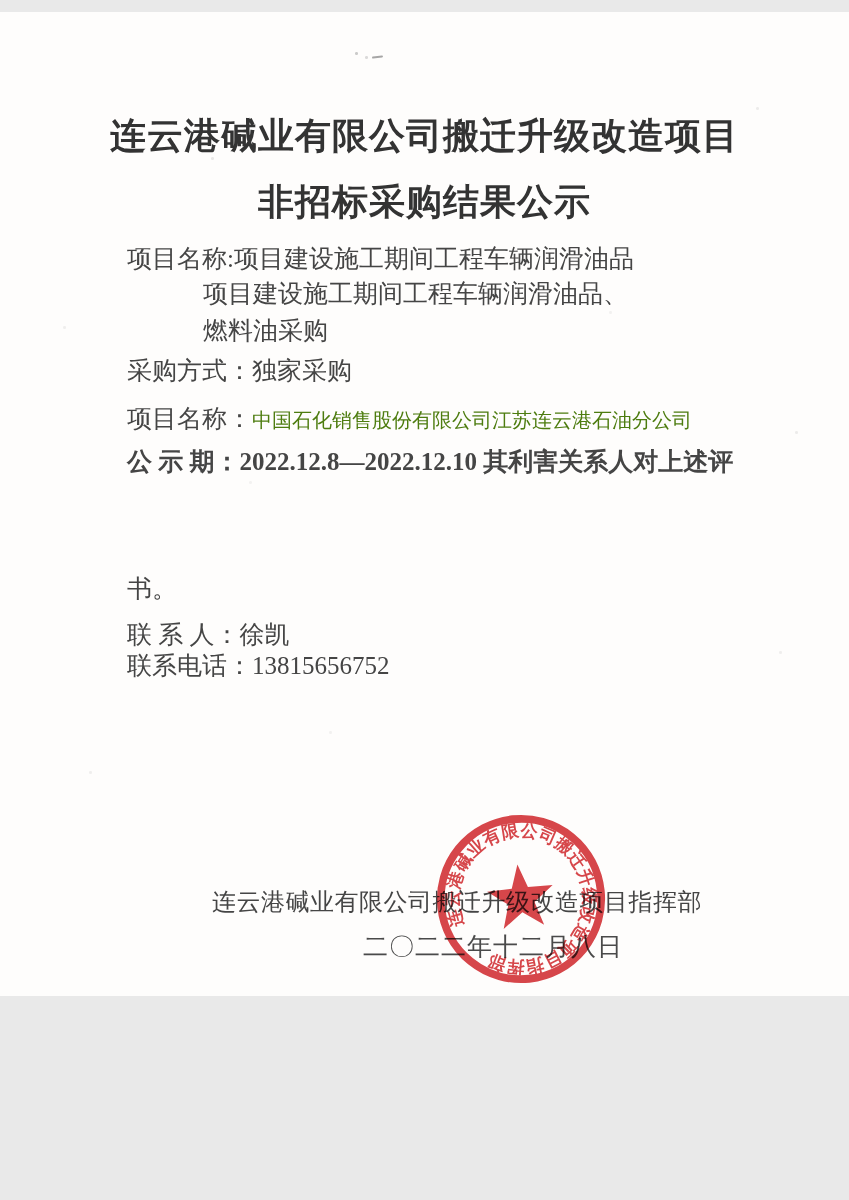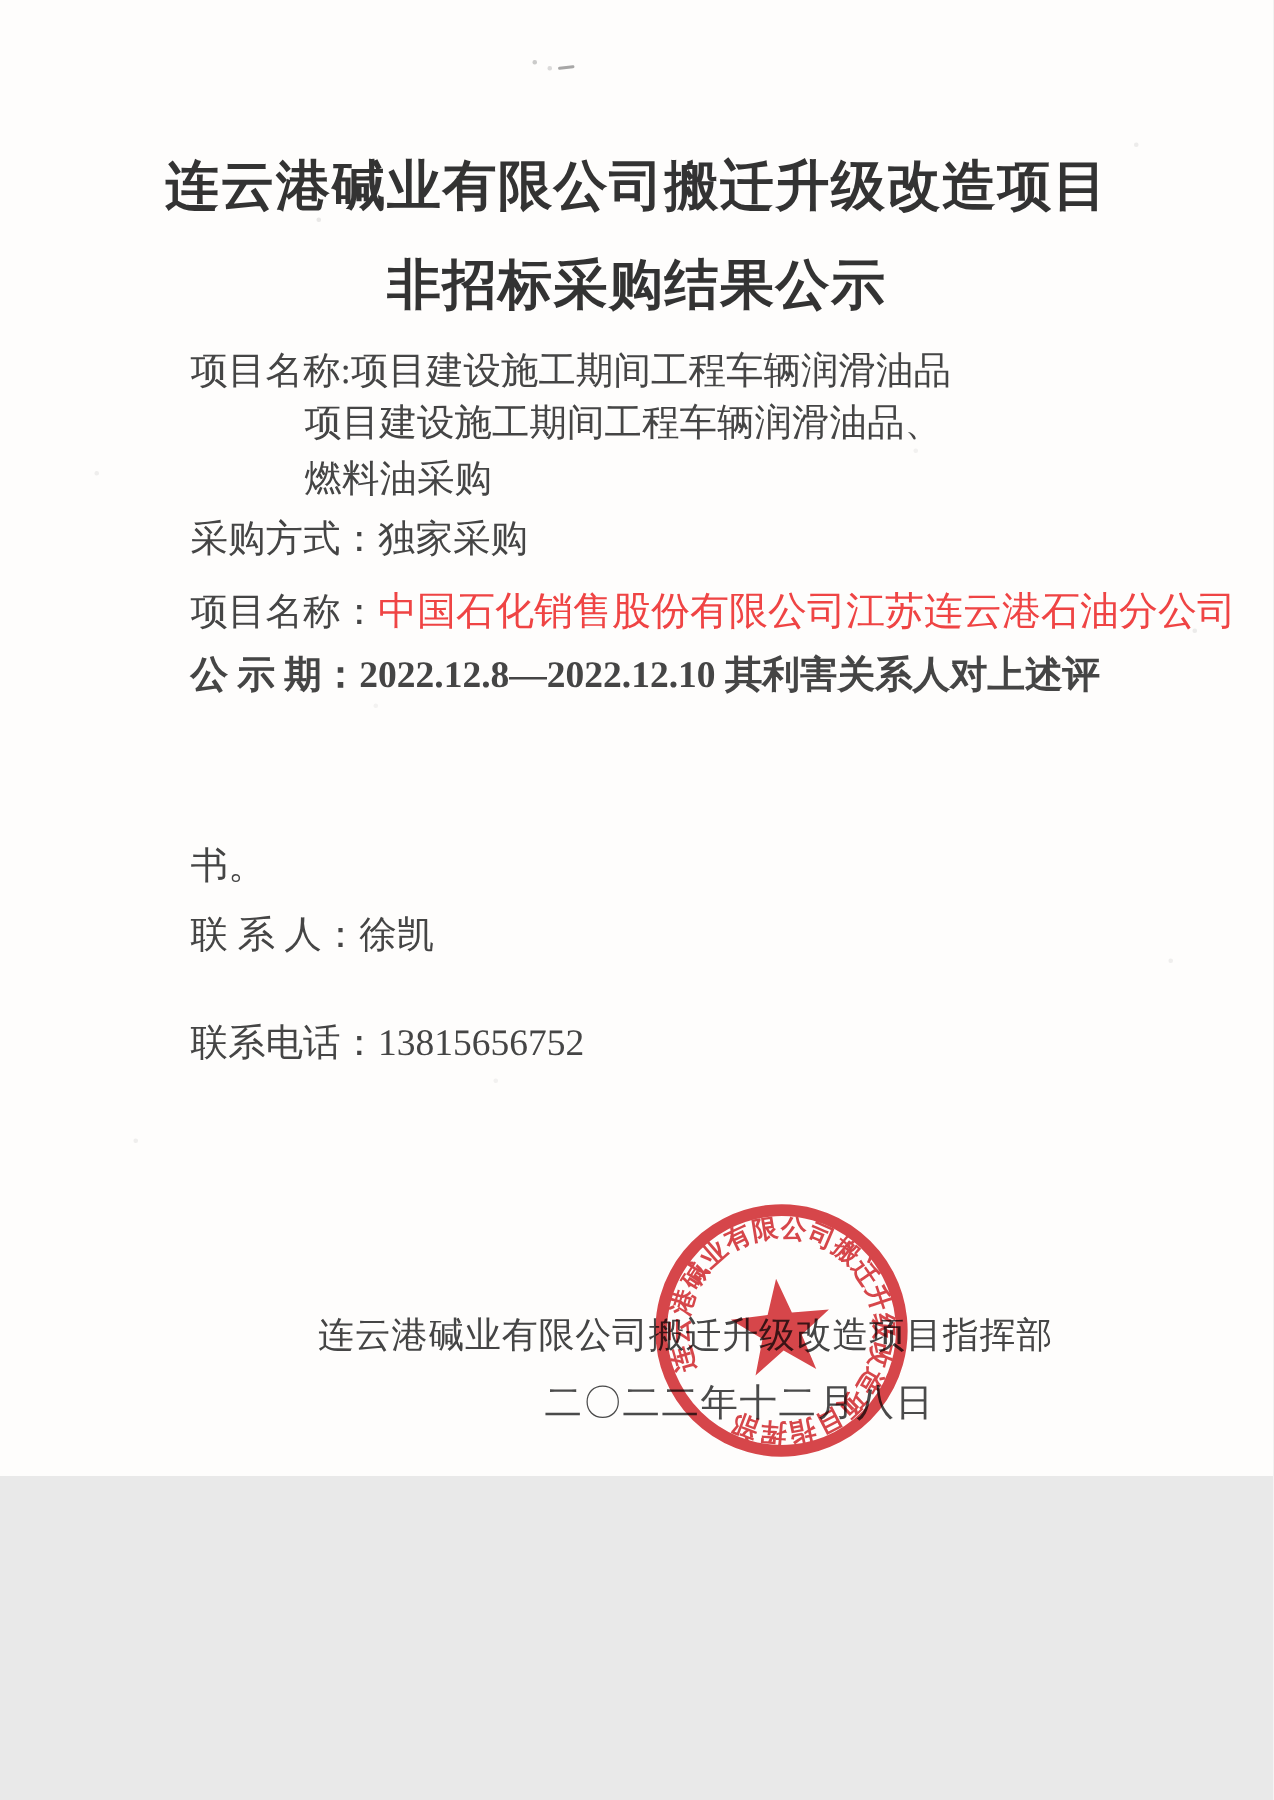--- a/index.html
+++ b/index.html
@@ -1,19 +1,19 @@
 <!DOCTYPE html>
 <html><head>
 <meta charset="utf-8">
 <style>
   html,body{margin:0;padding:0;background:#e9e9e9;}
   .page{
     position:relative;
     width:849px;height:984px;
-    margin:0 auto;
+    margin:12px auto;
     background:#fefdfc;
     overflow:hidden;
     font-family:"Liberation Serif","DejaVu Serif",serif;
     color:#414141;
   }
   
   .title-line{
     position:absolute;left:0;width:849px;
     text-align:center;
     font-size:36px;font-weight:700;
@@ -26,27 +26,27 @@
     position:absolute;left:127px;
     font-size:25px;white-space:nowrap;
     color:#454545;
   }
   .indent{left:203px;}
   .l-pn1{top:230px;}
   .l-pn2{top:265px;}
   .l-pn3{top:302px;}
   .l-method{top:342px;font-family:Liberation Serif, serif;}
   .l-cp{top:390px;}
-  .l-cp .cp-value{font-size:26px;color:#ef4444;}
+  .l-cp .cp-value{font-size:20px;color:#4d7c0f;}
   .l-pub1{top:433px;font-weight:bold;}
   .l-pub2{top:473px;}
   .l-pub3{top:517px;}
   .l-pub4{top:560px;}
   .l-person{top:606px;}
-  .l-phone{top:678px;}
+  .l-phone{top:637px;}
   
   .sig-line{
     position:absolute;top:874px;left:212px;
     font-size:24px;letter-spacing:0.5px;white-space:nowrap;
     color:#454545;
   }
   .date-line{
     position:absolute;top:918px;left:363px;
     font-size:25px;letter-spacing:1px;white-space:nowrap;
     color:#4a4a4a;

